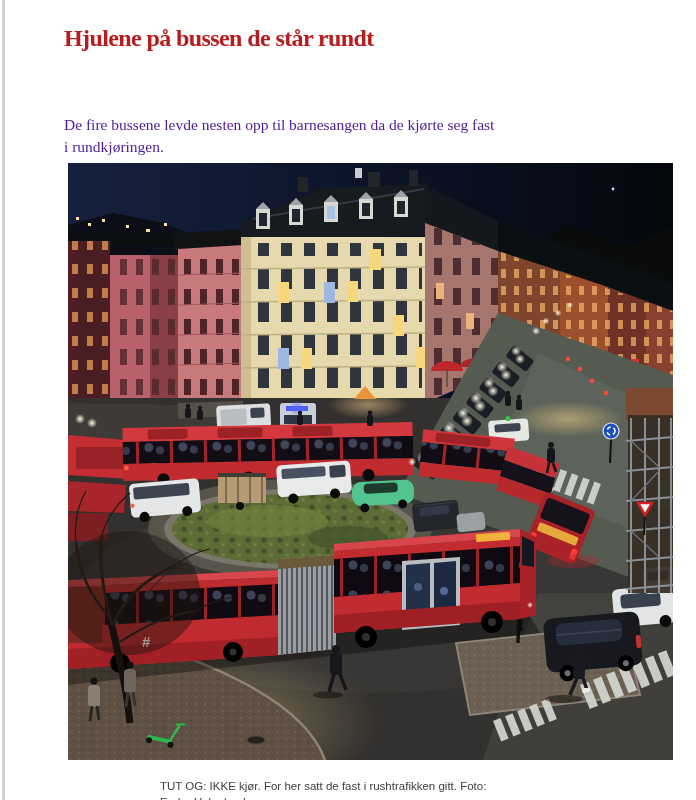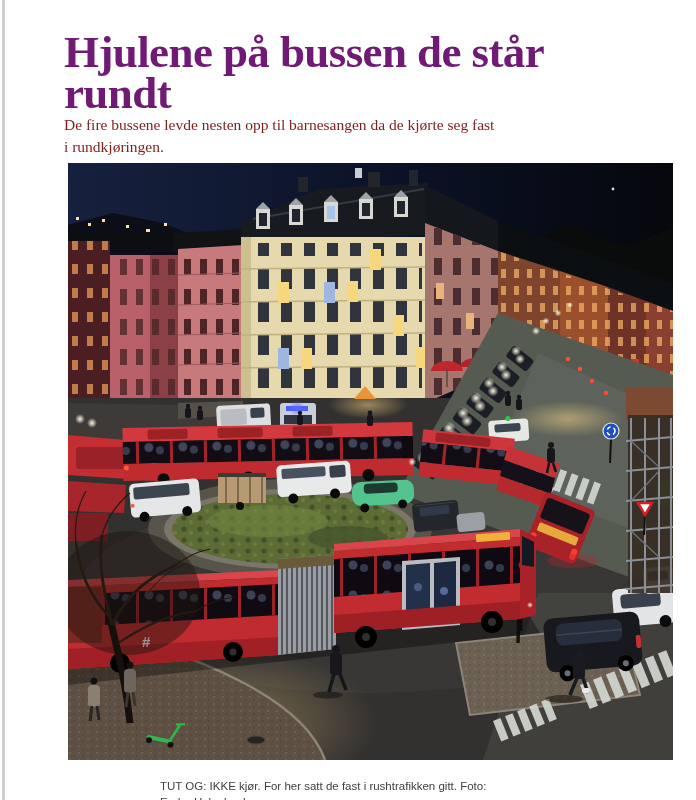--- a/index.html
+++ b/index.html
@@ -4,27 +4,27 @@
 <style>
   html,body{margin:0;padding:0;}
   body{
     width:696px;height:800px;position:relative;background:#ffffff;
     font-family:"Liberation Sans", sans-serif;overflow:hidden;
   }
   .edge-line{position:absolute;left:2px;top:0;width:3px;height:800px;background:#c7c7c7;opacity:.85;}
   .headline{
     position:absolute;left:64px;top:2px;width:590px;
     font-family:"Liberation Serif","DejaVu Serif",serif;
-    font-weight:700;font-size:45px;line-height:41px;letter-spacing:-0.6px;
-    color:#701a75;
+    font-weight:700;font-size:24px;line-height:41px;letter-spacing:-0.6px;
+    color:#b91c1c;
   }
   .lede{
     position:absolute;left:64px;top:98px;width:500px;
     font-family:"Liberation Serif","DejaVu Serif",serif;
-    font-size:15.5px;line-height:22px;color:#7f1d1d;
+    font-size:15.5px;line-height:22px;color:#4c1d95;
   }
   .photo{
     position:absolute;left:68px;top:163px;width:605px;height:597px;
     background:#0a0d18;overflow:hidden;
   }
   .photo svg{display:block;}
   .caption{
     position:absolute;left:160px;top:766px;width:420px;
     font-size:11.5px;line-height:16.5px;color:#404040;
   }

